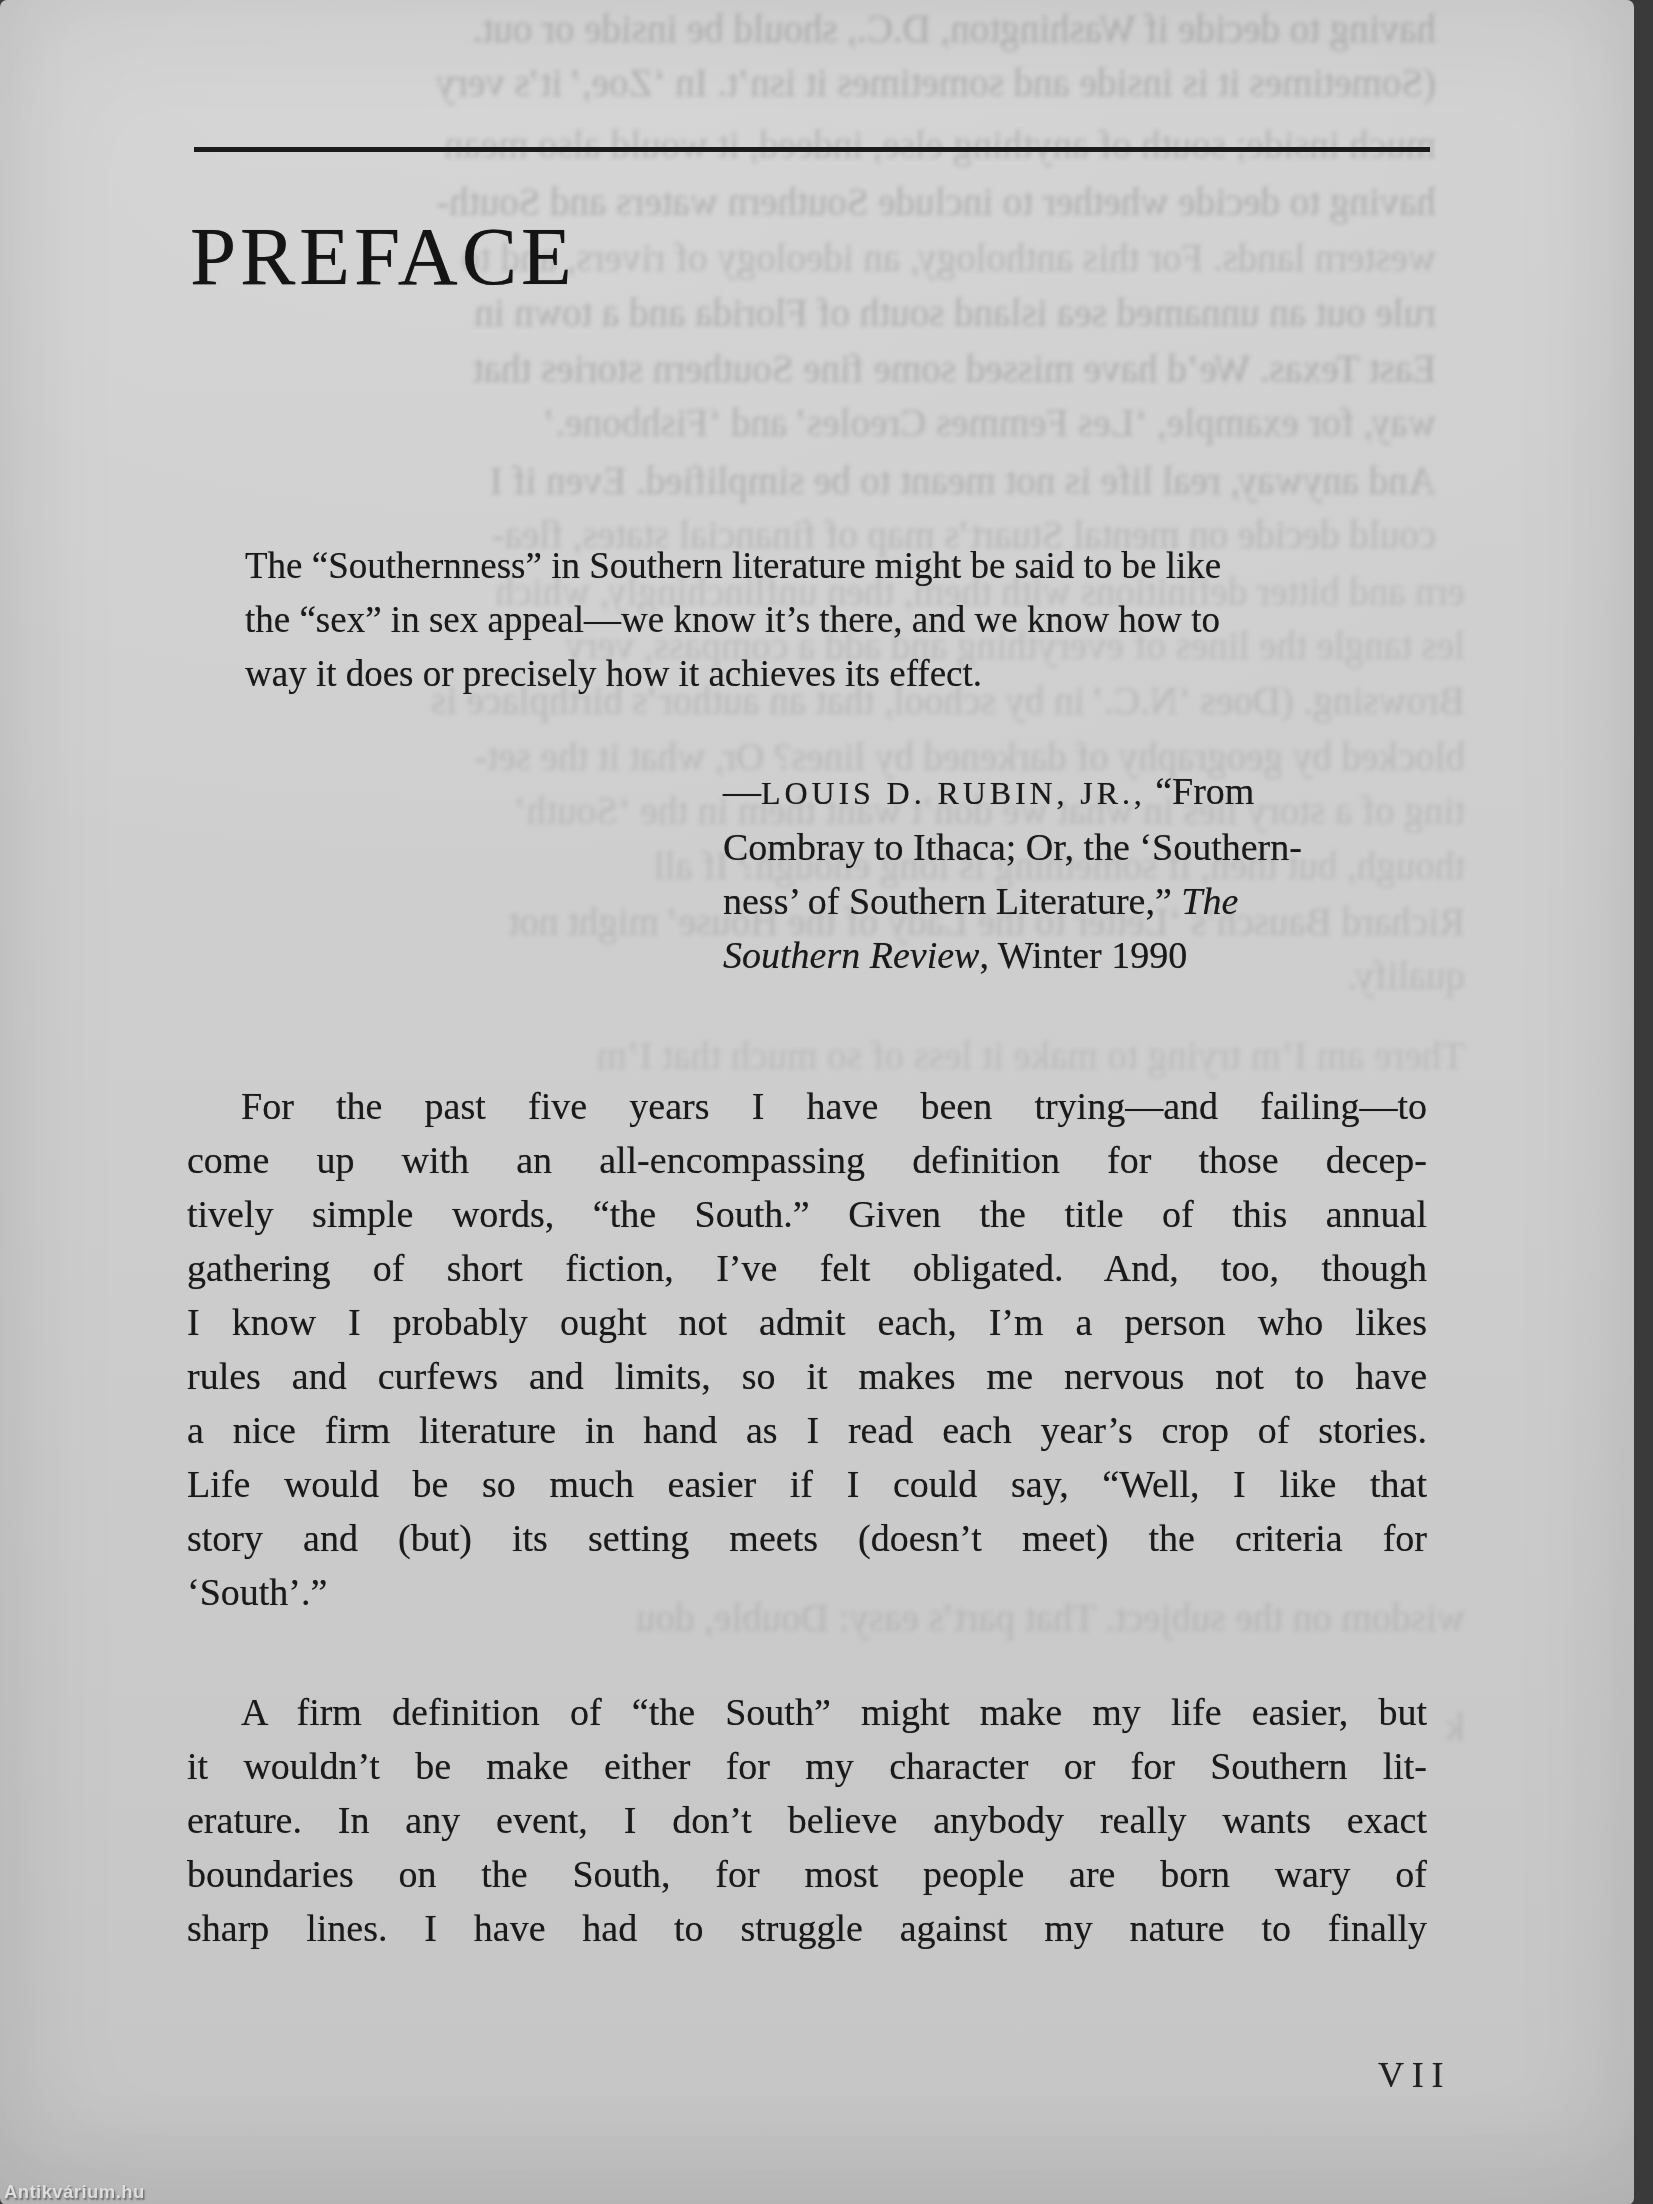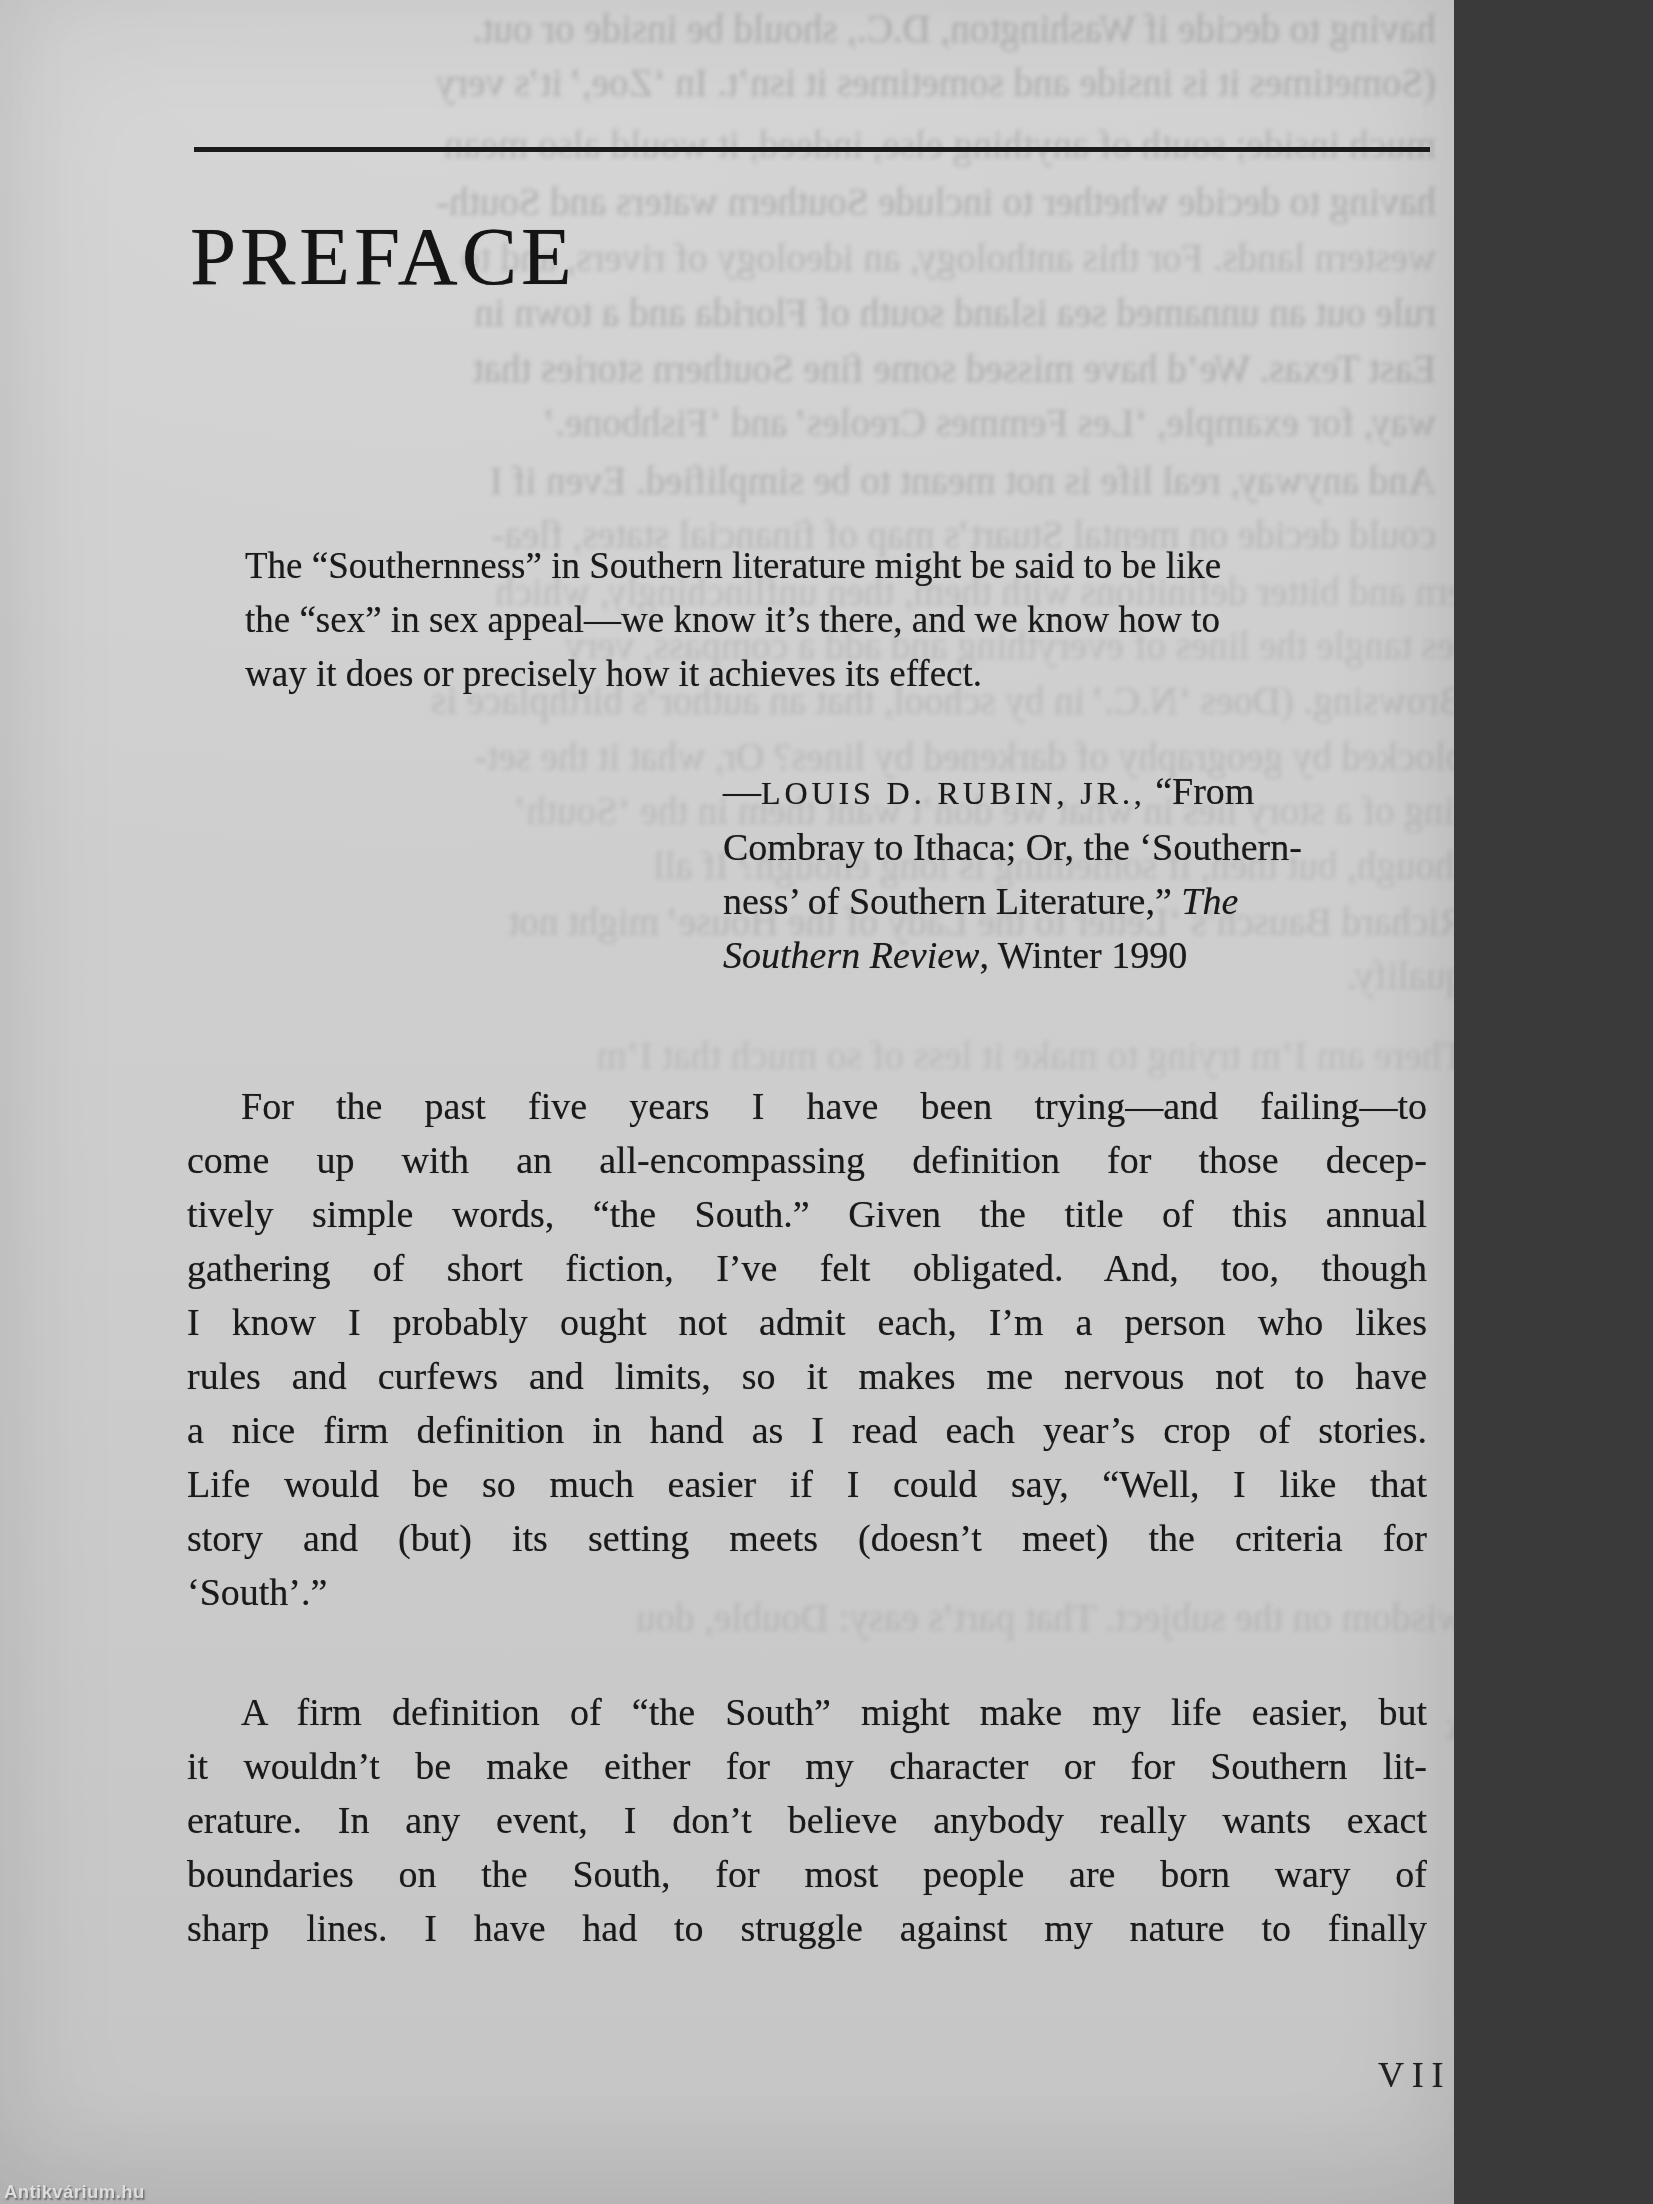--- a/index.html
+++ b/index.html
@@ -1,23 +1,24 @@
 <!DOCTYPE html>
 <html><head>
 <meta charset="utf-8">
 <style>
   html,body{margin:0;padding:0;background:#3a3a3a;}
   .page{
-    position:relative;width:1454px;height:2205px;overflow:hidden;
+    position:relative;width:1634px;height:2205px;overflow:hidden;
     background:
       radial-gradient(ellipse 140% 60% at 28% 6%, rgba(255,255,255,0.10), rgba(255,255,255,0) 60%),
       linear-gradient(to bottom, #d1d1d1 0%, #cdcdcd 55%, #c5c5c5 100%);
     box-shadow: inset 0 0 136px rgba(0,0,0,0.08), inset 0 -49px 87px rgba(0,0,0,0.05);
     font-family:"Liberation Serif","DejaVu Serif",serif;
     color:#1a1a1a;
+    border-radius:7px;
   }
   .page .txt{ text-shadow:0 0 0.7px rgba(20,20,20,0.55); }
 
   .rule{position:absolute;left:194px;top:147px;width:1236px;height:4.9px;background:#1b1b1b;}
 
   .heading{
     position:absolute;left:190px;top:215px;margin:0;
     font-size:83px;font-weight:400;letter-spacing:3.9px;line-height:83px;color:#141414;
     text-shadow:0 0 1px #141414;
   }
@@ -103,21 +104,21 @@
     <div class="attr-line"><i>Southern Review</i><span>, Winter 1990</span></div>
   </div>
 
   <div class="body-para para1 txt">
     <div class="j-line indent">For the past five years I have been trying—and failing—to</div>
     <div class="j-line">come up with an all-encompassing definition for those decep-</div>
     <div class="j-line">tively simple words, “the South.” Given the title of this annual</div>
     <div class="j-line">gathering of short fiction, I’ve felt obligated. And, too, though</div>
     <div class="j-line">I know I probably ought not admit each, I’m a person who likes</div>
     <div class="j-line">rules and curfews and limits, so it makes me nervous not to have</div>
-    <div class="j-line">a nice firm definition in hand as I read each year’s crop of stories.</div>
+    <div class="j-line">a nice firm literature in hand as I read each year’s crop of stories.</div>
     <div class="j-line">Life would be so much easier if I could say, “Well, I like that</div>
     <div class="j-line">story and (but) its setting meets (doesn’t meet) the criteria for</div>
     <div class="plain-line">‘South’.”</div>
   </div>
 
   <div class="body-para para2 txt">
     <div class="j-line indent">A firm definition of “the South” might make my life easier, but</div>
     <div class="j-line">it wouldn’t be make either for my character or for Southern lit-</div>
     <div class="j-line">erature. In any event, I don’t believe anybody really wants exact</div>
     <div class="j-line">boundaries on the South, for most people are born wary of</div>

